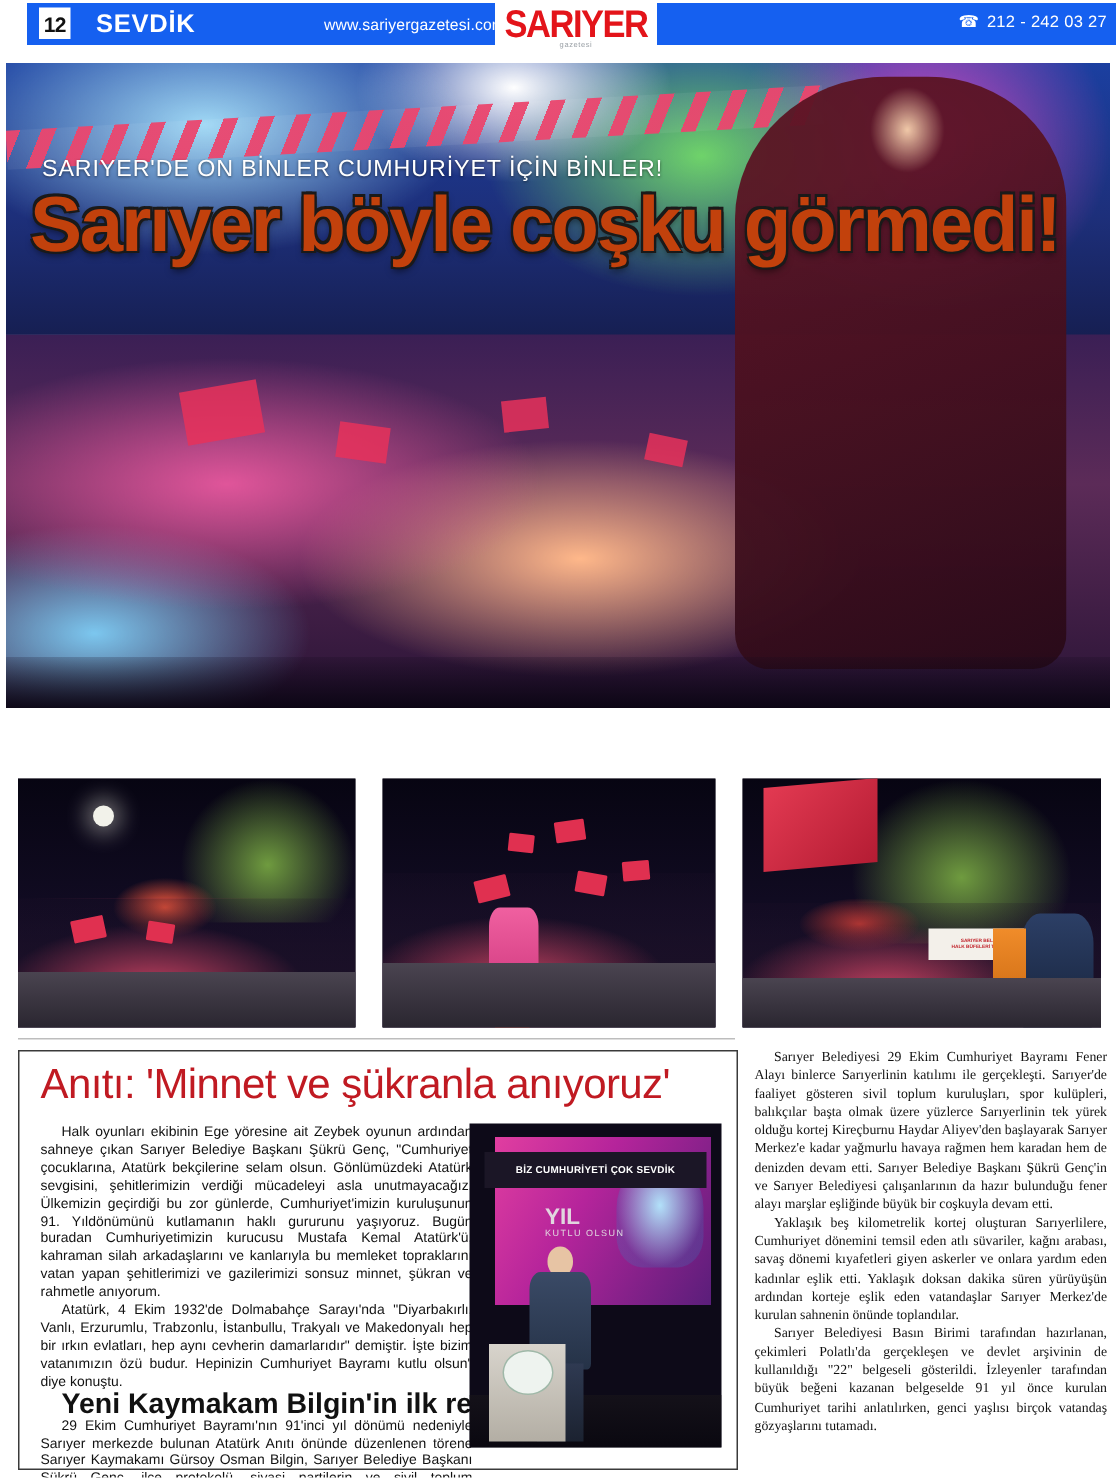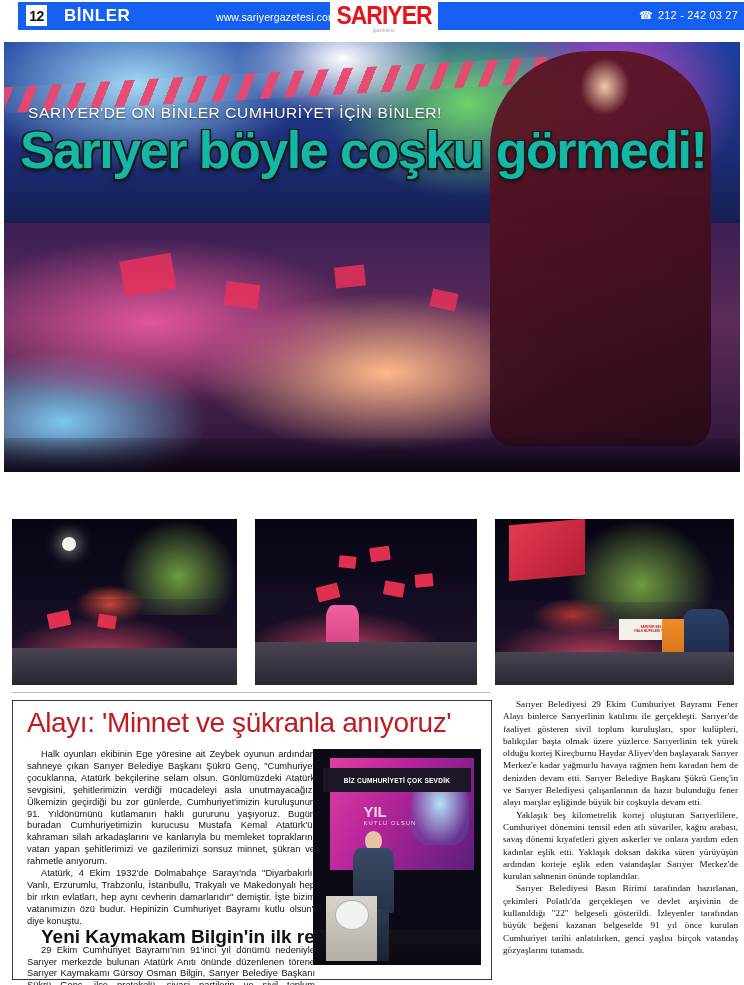--- a/index.html
+++ b/index.html
@@ -94,21 +94,21 @@
     background:linear-gradient(180deg,rgba(20,10,30,0.2),rgba(10,5,18,0.92));
   }
   .kicker{
     position:absolute;left:24px;top:62px;z-index:6;
     color:#ffffff;font-size:15.5px;letter-spacing:0.6px;
     font-family:"Liberation Sans", sans-serif;
     text-shadow:0 1px 2px rgba(0,0,0,0.55);
   }
   .headline{
     position:absolute;left:16px;top:82px;z-index:6;
-    color:#14b8a6;font-weight:bold;font-size:52px;line-height:52px;
+    color:#c2410c;font-weight:bold;font-size:52px;line-height:52px;
     letter-spacing:-1.5px;
     font-family:"Liberation Sans", sans-serif;
     text-shadow:
       -1.5px -1.5px 0 #1a1a1a, 1.5px -1.5px 0 #1a1a1a,
       -1.5px  1.5px 0 #1a1a1a, 1.5px  1.5px 0 #1a1a1a,
        0 3px 5px rgba(0,0,0,0.5);
   }
 
   
   .caption{
@@ -193,21 +193,21 @@
   .hr-thin{position:absolute;left:12px;top:692px;width:478px;height:1px;background:#bdbdbd;}
 </style>
 </head>
 <body>
 
 <div class="page">
 
   <div class="masthead">
     <div class="mh-rule"></div>
     <div class="page-num">12</div>
-    <div class="section-name">BİNLER</div>
+    <div class="section-name">SEVDİK</div>
     <div class="site-url">www.sariyergazetesi.com</div>
     <div class="brand">
       <div class="brand-word">SARIYER</div>
       <div class="brand-sub">gazetesi</div>
     </div>
     <div class="phone">
       <span class="phone-icon">☎</span>
       <span>212 - 242 03 27</span>
     </div>
   </div>
@@ -265,21 +265,21 @@
       <div style="position:absolute;left:53%;top:62%;width:30%;height:9%;display:flex;align-items:center;justify-content:center;color:#c02028;font-size:3.2px;font-weight:bold;text-align:center;line-height:4px;">SARIYER BELEDİYESİ<br>HALK BÜFELERİ TOPLULUĞU</div>
       <div style="position:absolute;right:2%;top:54%;width:20%;height:46%;background:linear-gradient(180deg,#2c3f66,#16223a);border-radius:26% 26% 4% 4%"></div>
       <div style="position:absolute;left:70%;top:60%;width:9%;height:30%;background:linear-gradient(180deg,#f08c2a,#cf6d14)"></div>
       <div class="th-road" style="height:20%"></div>
     </div>
   </div>
 
   <div class="hr-thin"></div>
 
   <div class="artbox">
-    <div class="art-title">Alayı: 'Minnet ve şükranla anıyoruz'</div>
+    <div class="art-title">Anıtı: 'Minnet ve şükranla anıyoruz'</div>
 
     <div class="art-body">
       <p>Halk oyunları ekibinin Ege yöresine ait Zeybek oyunun ardından sahneye çıkan Sarıyer Belediye Başkanı Şükrü Genç, "Cumhuriyet çocuklarına, Atatürk bekçilerine selam olsun. Gönlümüzdeki Atatürk sevgisini, şehitlerimizin verdiği mücadeleyi asla unutmayacağız. Ülkemizin geçirdiği bu zor günlerde, Cumhuriyet'imizin kuruluşunun 91. Yıldönümünü kutlamanın haklı gururunu yaşıyoruz. Bugün buradan Cumhuriyetimizin kurucusu Mustafa Kemal Atatürk'ü, kahraman silah arkadaşlarını ve kanlarıyla bu memleket topraklarını vatan yapan şehitlerimizi ve gazilerimizi sonsuz minnet, şükran ve rahmetle anıyorum.</p>
       <p>Atatürk, 4 Ekim 1932'de Dolmabahçe Sarayı'nda "Diyarbakırlı, Vanlı, Erzurumlu, Trabzonlu, İstanbullu, Trakyalı ve Makedonyalı hep bir ırkın evlatları, hep aynı cevherin damarlarıdır" demiştir. İşte bizim vatanımızın özü budur. Hepinizin Cumhuriyet Bayramı kutlu olsun" diye konuştu.</p>
       <p class="art-sub">Yeni Kaymakam Bilgin'in ilk resmi töreni!</p>
       <p>29 Ekim Cumhuriyet Bayramı'nın 91'inci yıl dönümü nedeniyle Sarıyer merkezde bulunan Atatürk Anıtı önünde düzenlenen törene Sarıyer Kaymakamı Gürsoy Osman Bilgin, Sarıyer Belediye Başkanı Şükrü Genç, ilçe protokolü, siyasi partilerin ve sivil toplum kuruluşlarının temsilcileri, Sarıyerli vatandaşlar katıldı.</p>
     </div>
 
     <div class="art-photo">
       <div class="ap-screen">

